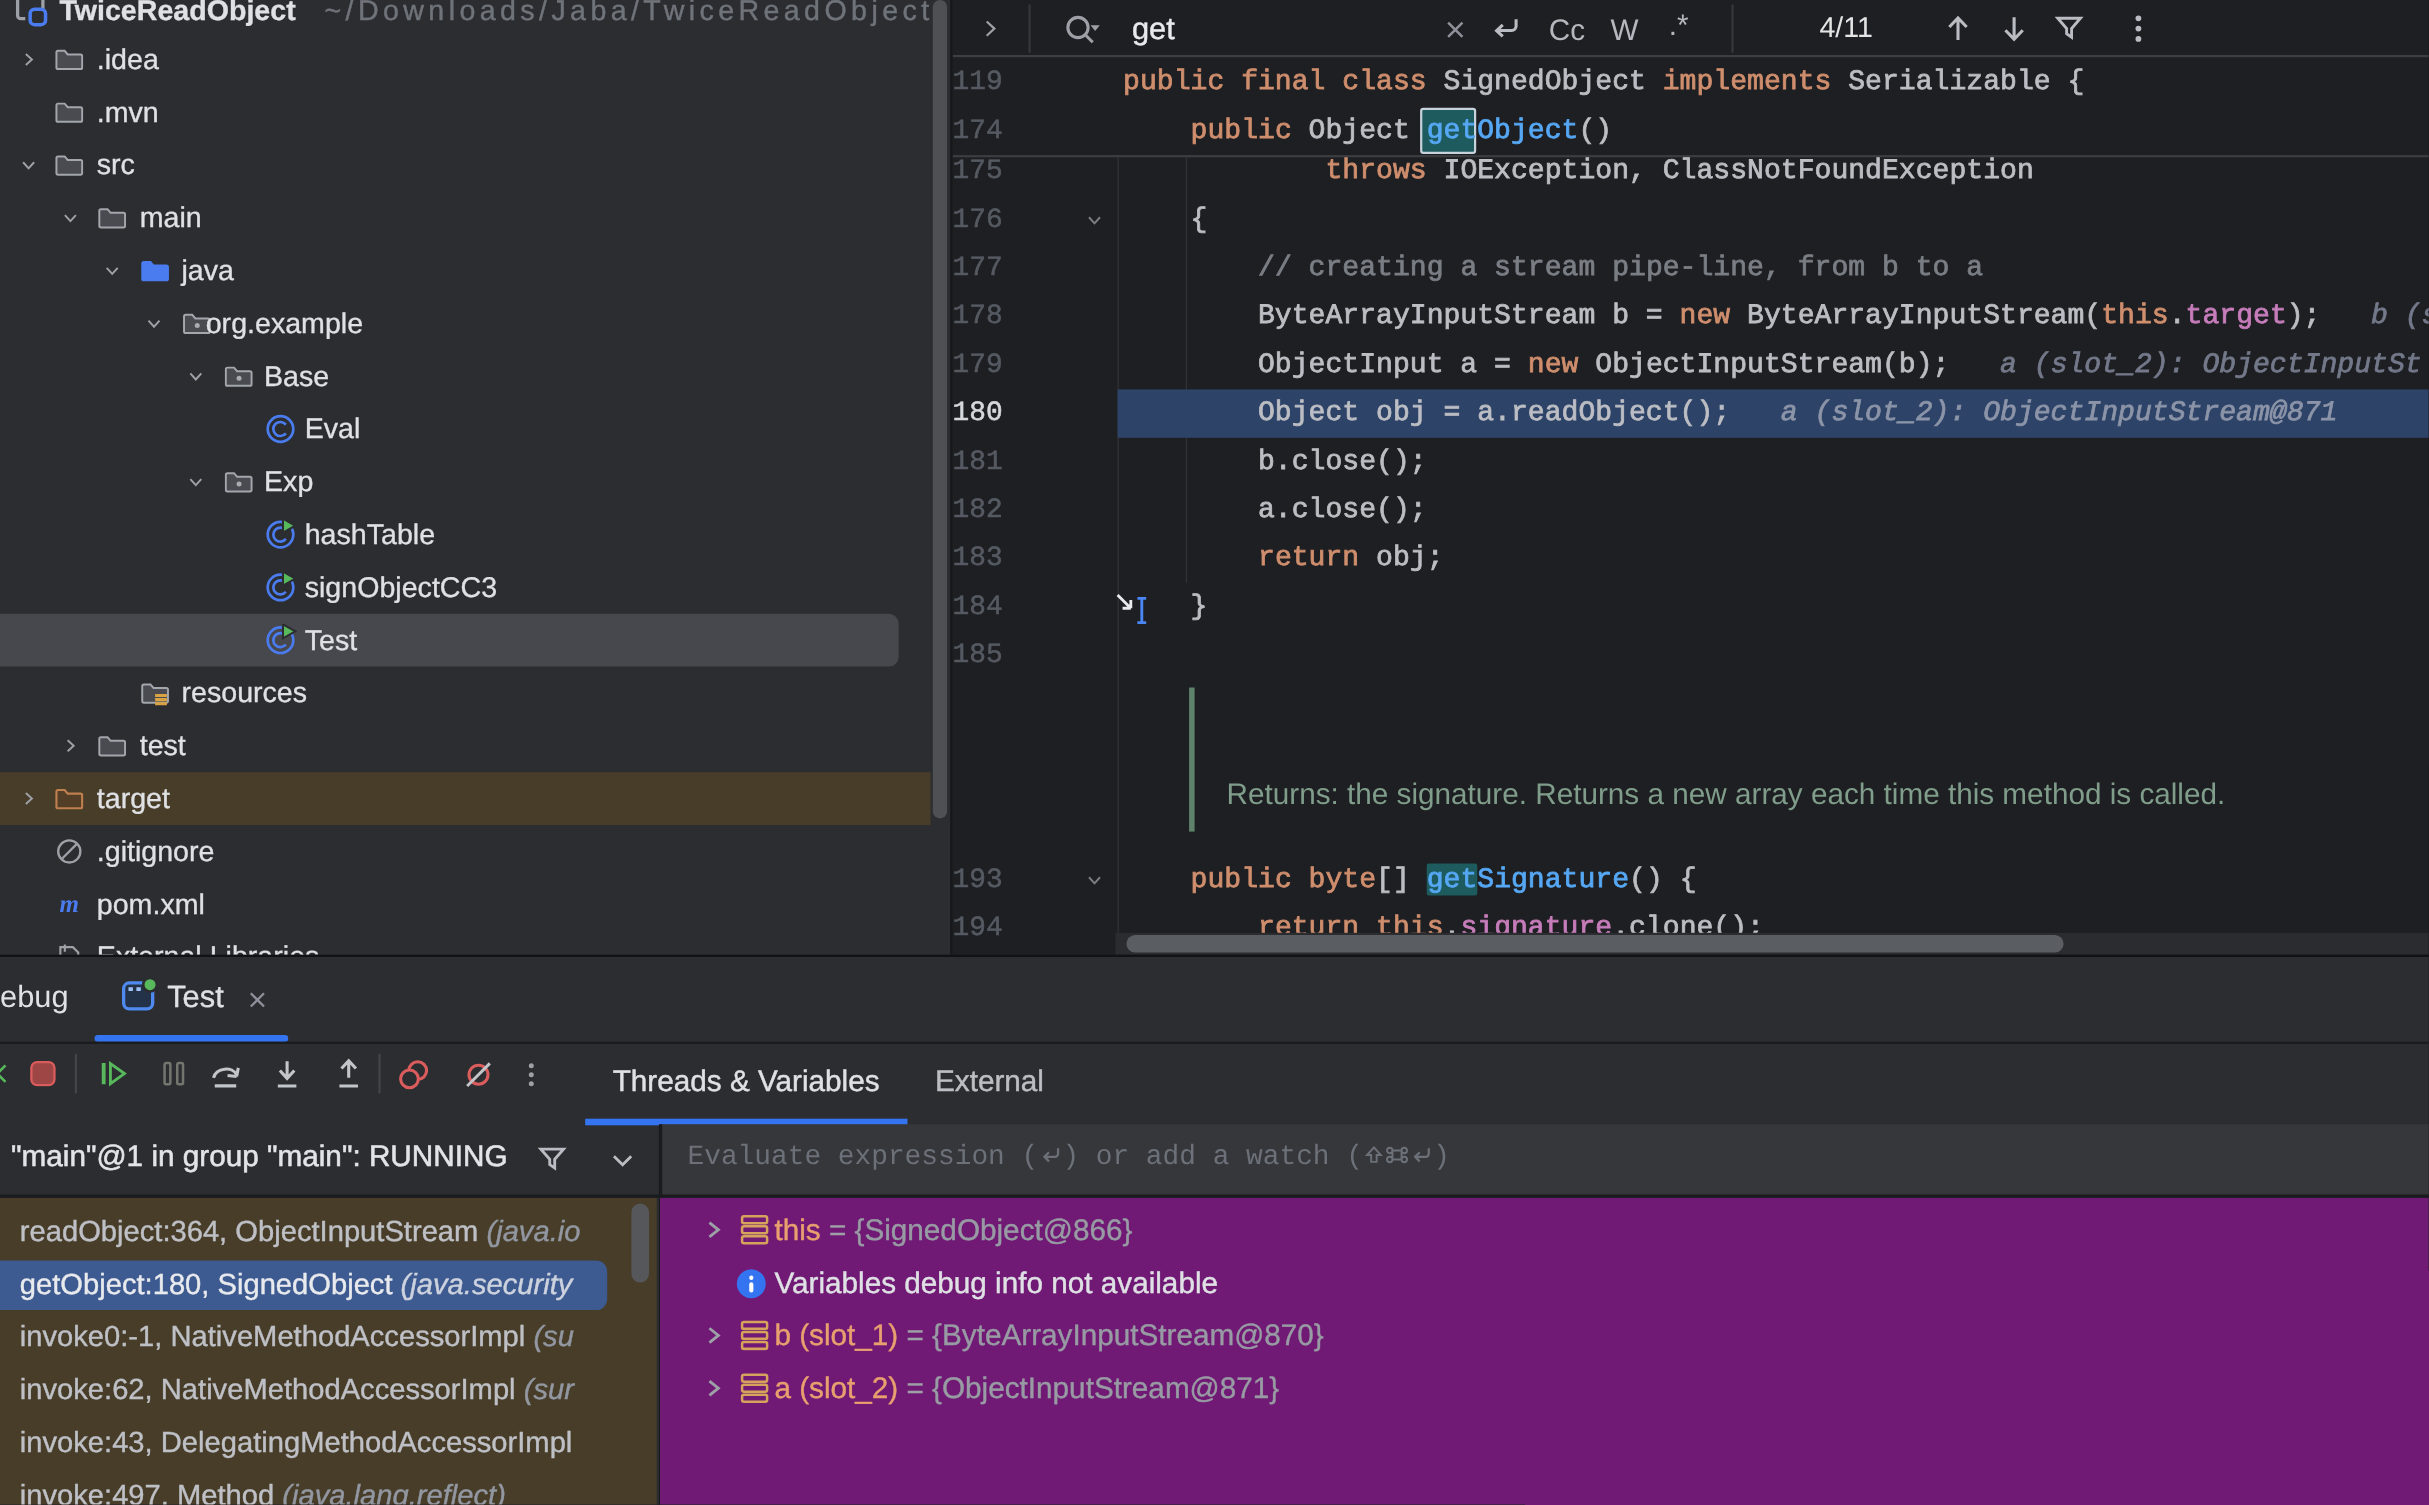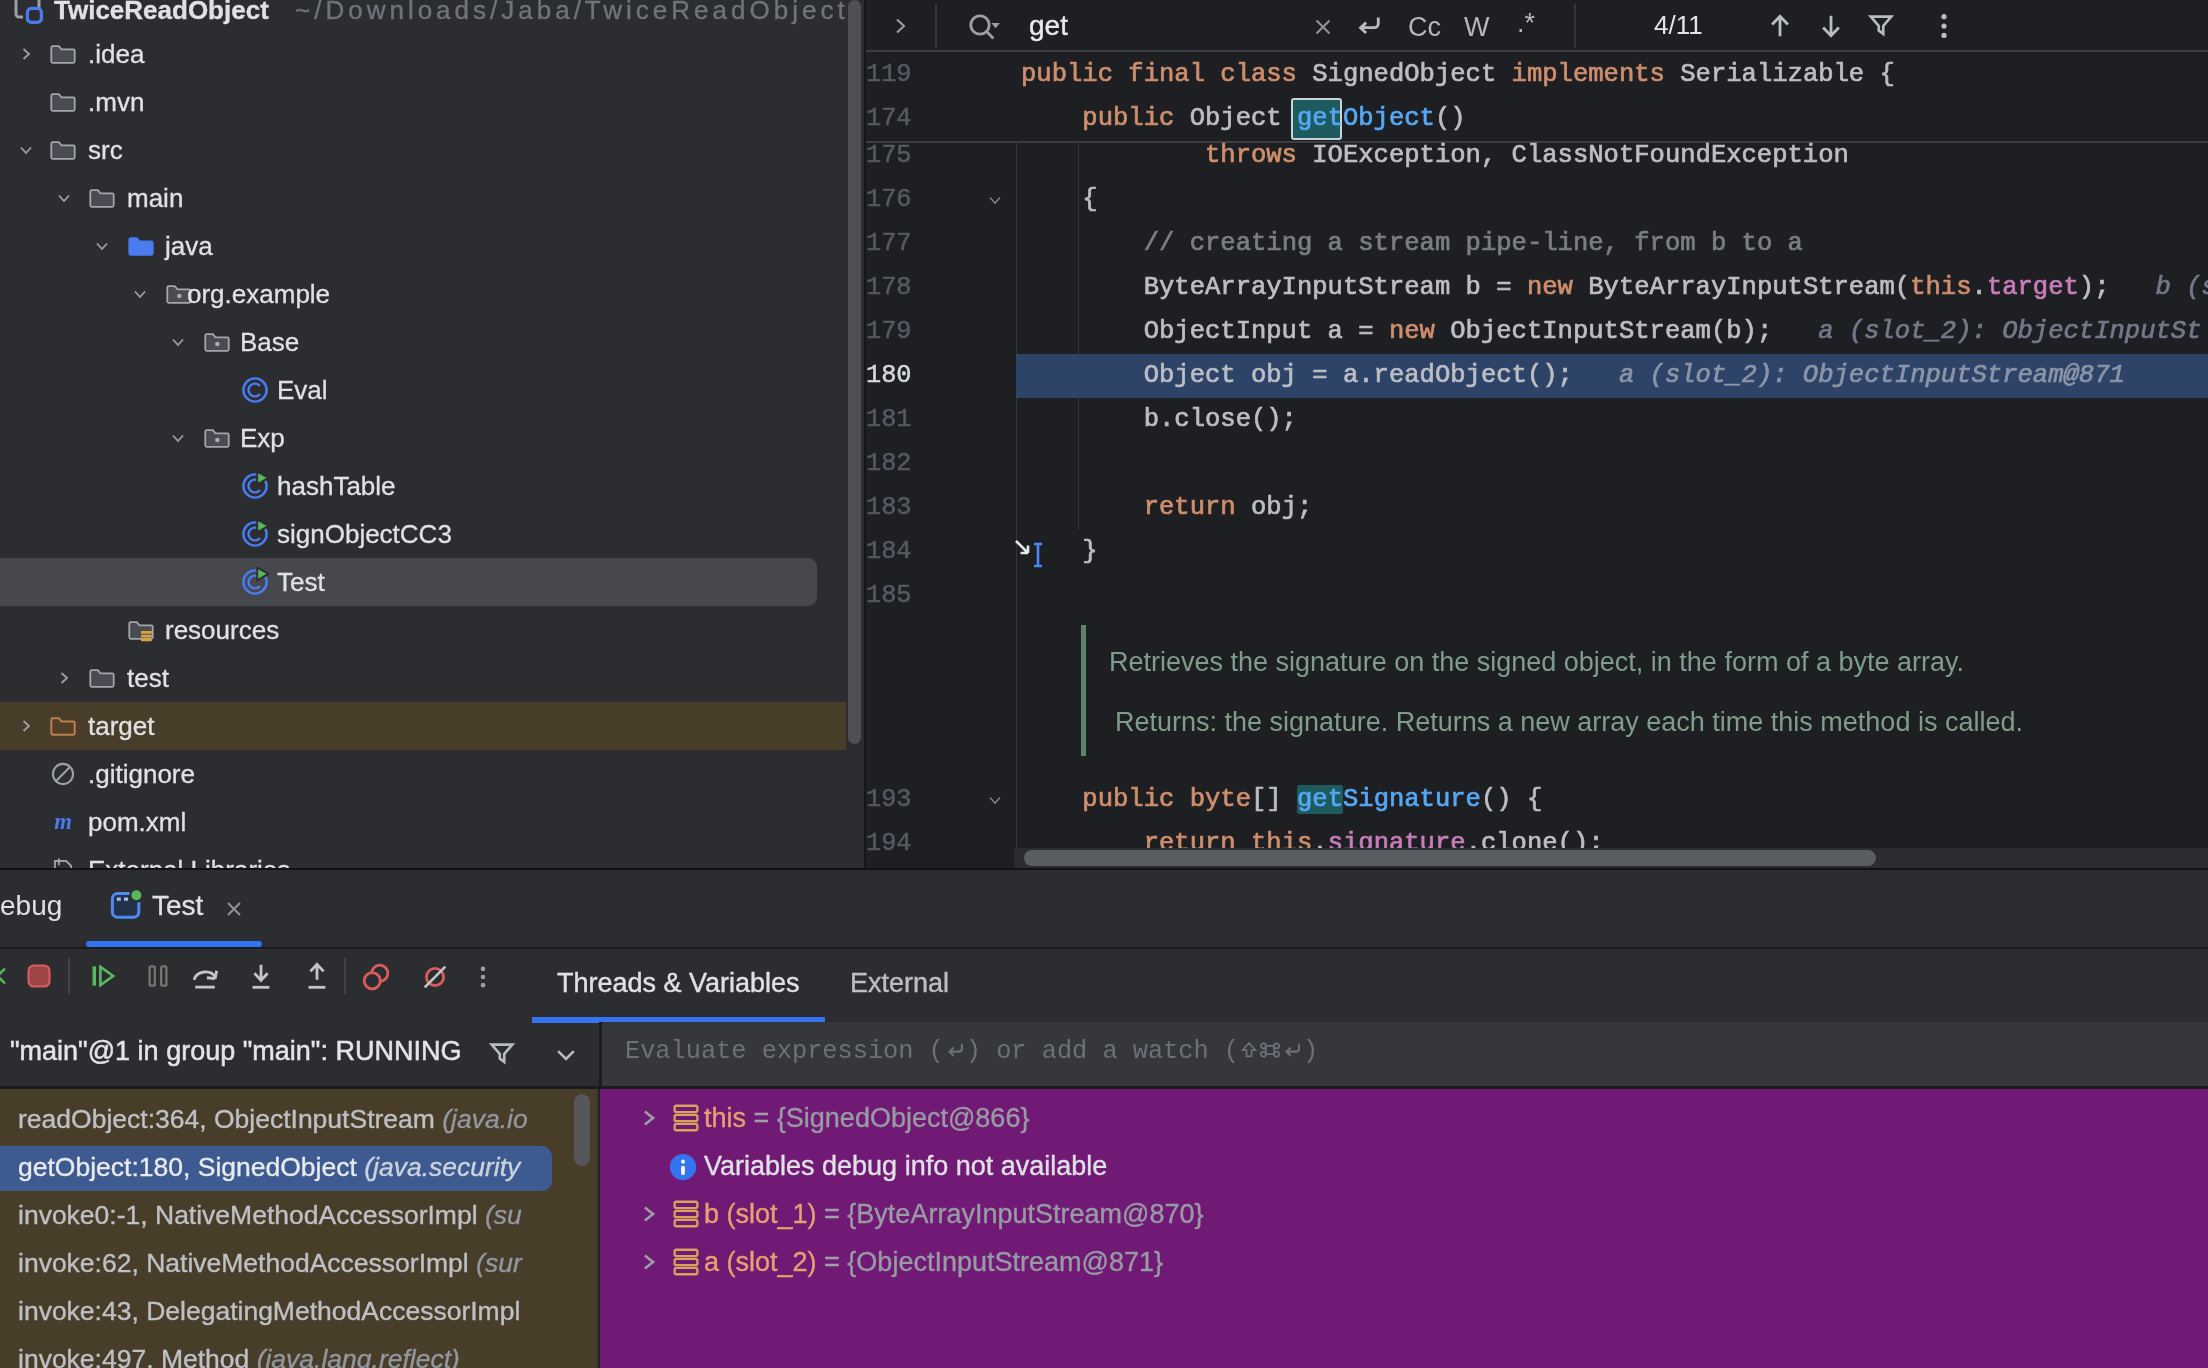--- a/index.html
+++ b/index.html
@@ -286,33 +286,33 @@
   <div class="cl" style="top:222px">        <span class="cm">// creating a stream pipe-line, from b to a</span></div>
   <div class="ln" style="top:266px">178</div>
   <div class="cl" style="top:266px">        ByteArrayInputStream b = <span class="k">new</span> ByteArrayInputStream(<span class="k">this</span>.<span class="f">target</span>);   <span class="h">b (slot_1)</span></div>
   <div class="ln" style="top:310px">179</div>
   <div class="cl" style="top:310px">        ObjectInput a = <span class="k">new</span> ObjectInputStream(b);   <span class="h">a (slot_2): ObjectInputSt</span></div>
   <div class="ln" style="top:354px;color:#D5D8DD">180</div>
   <div class="cl" style="top:354px">        Object obj = a.readObject();   <span class="h" style="color:#8C94A8">a (slot_2): ObjectInputStream@871</span></div>
   <div class="ln" style="top:398px">181</div>
   <div class="cl" style="top:398px">        b.close();</div>
   <div class="ln" style="top:442px">182</div>
+  <div class="cl" style="top:442px">        a.close();</div>
   <div class="ln" style="top:486px">183</div>
   <div class="cl" style="top:486px">        <span class="k">return</span> obj;</div>
   <div class="ln" style="top:530px">184</div>
   <div class="cl" style="top:530px">    }</div>
   <div class="ln" style="top:574px">185</div>
 
   <svg class="abs" style="left:146px;top:538px" width="40" height="34" viewBox="0 0 40 34">
         <path d="M4 3 L16 15 M16 15 v-7.5 M16 15 h-7.5" stroke="#E9EAEC" stroke-width="2.6" fill="none"></path>
         <path d="M22 6 h8 M26 6 v22 M22 28 h8" stroke="#4A86F5" stroke-width="2.6" fill="none"></path>
       </svg>
 
   <div class="abs" style="left:215px;top:625px;width:5px;height:131px;background:#5F826B"></div>
-  <div class="abs" style="left:243px;top:647px;font-size:27px;color:#7F9D8A;white-space:nowrap">Retrieves the signature on the signed object, in the form of a byte array.</div>
   <div class="abs" style="left:249px;top:707px;font-size:27px;color:#7F9D8A;white-space:nowrap">Returns: the signature. Returns a new array each time this method is called.</div>
 
   <div class="ln" style="top:778px">193</div>
   <svg class="abs" style="left:119px;top:790px" width="20" height="20" viewBox="0 0 20 20">
         <path d="M5 7.5 l5 5.5 5-5.5" stroke="#7A7E85" stroke-width="1.8" fill="none"></path>
       </svg>
   <div class="cl" style="top:778px">    <span class="k">public byte</span>[] <span class="mth"><span class="m2">get</span>Signature</span>() {</div>
   <div class="ln" style="top:822px">194</div>
   <div class="cl" style="top:822px">        <span class="k">return this</span>.<span class="f">signature</span>.clone();</div>
 

